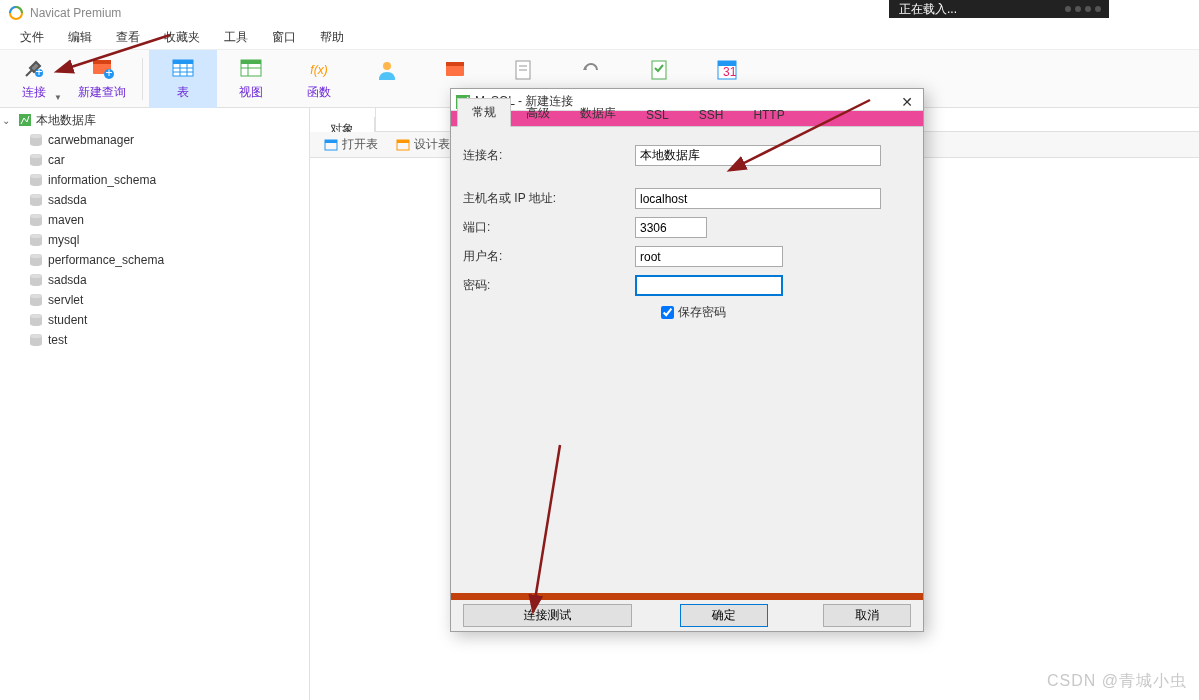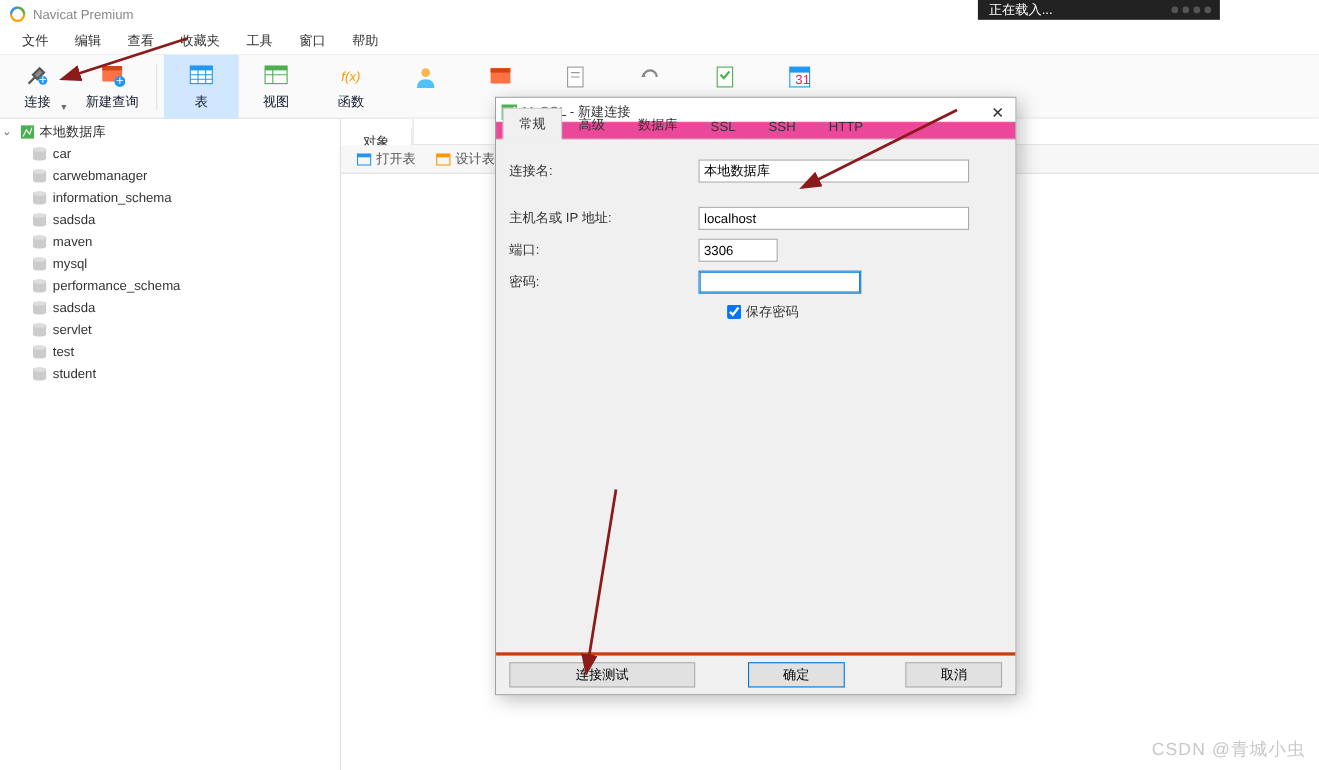--- a/index.html
+++ b/index.html
@@ -11,21 +11,21 @@
     .dark-strip .dots { margin-left: auto; display:flex; gap:4px; padding-right:8px;}
     .dark-strip .dots span{width:6px;height:6px;border-radius:50%;background:#555;}
     
     .menubar { height: 24px; display: flex; align-items: center; padding: 0 8px; gap: 0; border-bottom: 1px solid #eee; }
     .menubar .menu-item { padding: 4px 12px; cursor: pointer; color: #333; }
     
     .toolbar { height: 58px; display: flex; align-items: center; background: #fafafa; border-bottom: 1px solid #e0e0e0; }
     .tool-btn { width: 68px; height: 58px; display: flex; flex-direction: column; align-items: center; justify-content: center; gap: 4px; cursor: pointer; position:relative; }
     .tool-btn.active { background: #d0e7ff; }
     .tool-btn .ticon { width: 24px; height: 24px; display:flex; align-items:center; justify-content:center; }
-    .tool-btn .tlabel { font-size: 12px; color: #0f172a; }
+    .tool-btn .tlabel { font-size: 12px; color: #6d28d9; }
     .tool-sep { width: 1px; height: 42px; background: #e0e0e0; margin: 0 6px; }
     .chev { position:absolute; right:6px; bottom:6px; font-size:8px; color:#666;}
     
     .main { display: flex; height: calc(700px - 26px - 24px - 58px); }
     .sidebar { width: 310px; border-right: 1px solid #e0e0e0; overflow-y: auto; padding: 2px 0; }
     .tree-row { display: flex; align-items: center; height: 20px; padding-left: 6px; cursor: pointer; }
     .tree-row.conn { padding-left: 2px; }
     .tree-row .toggle { width: 12px; font-size: 10px; color: #666; }
     .tree-row .db-icon { width:16px; height:14px; margin-right:4px; display:flex; }
     .tree-row.db { padding-left: 28px; }
@@ -51,21 +51,21 @@
     .form-row { display:flex; align-items:center; margin-bottom: 8px; }
     .form-row.gap { margin-top: 22px; }
     .form-row label { width: 172px; color:#333; }
     .form-row input[type=text], .form-row input[type=password] { border:1px solid #aaa; height:21px; padding:2px 4px; font-size:12px; background:#fff;}
     .form-row input.w-wide { width: 246px; }
     .form-row input.w-sm { width: 72px; }
     .form-row input.w-med { width: 148px; }
     .form-row input.focus { border-color:#0078d7; box-shadow:0 0 0 1px #0078d7 inset;}
     .chk-row { padding-left: 184px; }
     .chk-row label{display:flex;align-items:center;gap:4px;padding-left:14px;}
-    .dlg-footer { height: 38px; border-top:3px solid #c2410c; display:flex; align-items:center; padding:0 12px; background:#f0f0f0;gap:24px;}
+    .dlg-footer { height: 38px; border-top:7px solid #c2410c; display:flex; align-items:center; padding:0 12px; background:#f0f0f0;gap:24px;}
     .btn { width: 88px; height: 23px; border:1px solid #adadad; background:#e1e1e1; cursor:pointer; font-size:12px;}
     .btn.primary { border-color:#0078d7; }
     
     
     .arrow { position: absolute; pointer-events: none; }
     .arrow svg { overflow: visible; }
     
     .watermark { position: absolute; right: 12px; bottom: 8px; color: #c8c8c8; font-size: 16px; letter-spacing: 1px;}
   </style>
 </head>
@@ -227,40 +227,40 @@
       <span>本地数据库</span>
     </div>
     <div class="tree-row db">
         <span class="db-icon">
           <svg viewBox="0 0 16 14">
             <ellipse cx="8" cy="3" rx="6" ry="2" fill="#bbb"></ellipse>
             <path d="M2 3 V11 A6 2 0 0 0 14 11 V3" fill="#ccc"></path>
             <ellipse cx="8" cy="3" rx="6" ry="2" fill="#ddd"></ellipse>
           </svg>
         </span>
+        <span>carwebmanager</span>
+      </div>
+    <div class="tree-row db">
+        <span class="db-icon">
+          <svg viewBox="0 0 16 14">
+            <ellipse cx="8" cy="3" rx="6" ry="2" fill="#bbb"></ellipse>
+            <path d="M2 3 V11 A6 2 0 0 0 14 11 V3" fill="#ccc"></path>
+            <ellipse cx="8" cy="3" rx="6" ry="2" fill="#ddd"></ellipse>
+          </svg>
+        </span>
         <span>car</span>
       </div>
     <div class="tree-row db">
         <span class="db-icon">
           <svg viewBox="0 0 16 14">
             <ellipse cx="8" cy="3" rx="6" ry="2" fill="#bbb"></ellipse>
             <path d="M2 3 V11 A6 2 0 0 0 14 11 V3" fill="#ccc"></path>
             <ellipse cx="8" cy="3" rx="6" ry="2" fill="#ddd"></ellipse>
           </svg>
         </span>
-        <span>carwebmanager</span>
-      </div>
-    <div class="tree-row db">
-        <span class="db-icon">
-          <svg viewBox="0 0 16 14">
-            <ellipse cx="8" cy="3" rx="6" ry="2" fill="#bbb"></ellipse>
-            <path d="M2 3 V11 A6 2 0 0 0 14 11 V3" fill="#ccc"></path>
-            <ellipse cx="8" cy="3" rx="6" ry="2" fill="#ddd"></ellipse>
-          </svg>
-        </span>
         <span>information_schema</span>
       </div>
     <div class="tree-row db">
         <span class="db-icon">
           <svg viewBox="0 0 16 14">
             <ellipse cx="8" cy="3" rx="6" ry="2" fill="#bbb"></ellipse>
             <path d="M2 3 V11 A6 2 0 0 0 14 11 V3" fill="#ccc"></path>
             <ellipse cx="8" cy="3" rx="6" ry="2" fill="#ddd"></ellipse>
           </svg>
         </span>
@@ -317,31 +317,31 @@
         <span>servlet</span>
       </div>
     <div class="tree-row db">
         <span class="db-icon">
           <svg viewBox="0 0 16 14">
             <ellipse cx="8" cy="3" rx="6" ry="2" fill="#bbb"></ellipse>
             <path d="M2 3 V11 A6 2 0 0 0 14 11 V3" fill="#ccc"></path>
             <ellipse cx="8" cy="3" rx="6" ry="2" fill="#ddd"></ellipse>
           </svg>
         </span>
+        <span>student</span>
+      </div>
+    <div class="tree-row db">
+        <span class="db-icon">
+          <svg viewBox="0 0 16 14">
+            <ellipse cx="8" cy="3" rx="6" ry="2" fill="#bbb"></ellipse>
+            <path d="M2 3 V11 A6 2 0 0 0 14 11 V3" fill="#ccc"></path>
+            <ellipse cx="8" cy="3" rx="6" ry="2" fill="#ddd"></ellipse>
+          </svg>
+        </span>
         <span>test</span>
-      </div>
-    <div class="tree-row db">
-        <span class="db-icon">
-          <svg viewBox="0 0 16 14">
-            <ellipse cx="8" cy="3" rx="6" ry="2" fill="#bbb"></ellipse>
-            <path d="M2 3 V11 A6 2 0 0 0 14 11 V3" fill="#ccc"></path>
-            <ellipse cx="8" cy="3" rx="6" ry="2" fill="#ddd"></ellipse>
-          </svg>
-        </span>
-        <span>student</span>
       </div>
   </div>
   <div class="content">
     <div class="obj-header">
       <div class="obj-tab">对象</div>
       <input class="obj-input" style="">
     </div>
     <div class="obj-toolbar">
       <div class="small-btn">
           <span class="sicon">
@@ -389,20 +389,24 @@
     </div>
     <div class="form-row gap">
       <label>主机名或 IP 地址:</label>
       <input type="text" class="w-wide" value="localhost" style="">
     </div>
     <div class="form-row">
       <label>端口:</label>
       <input type="text" class="w-sm" value="3306" style="">
     </div>
     <div class="form-row">
+      <label>用户名:</label>
+      <input type="text" class="w-med" value="root" style="">
+    </div>
+    <div class="form-row">
       <label>密码:</label>
       <input type="password" class="w-med focus" value="" style="">
     </div>
     <div class="form-row chk-row">
       <label>
         <input type="checkbox" checked="" style="">
         <span>保存密码</span>
       </label>
     </div>
   </div>

